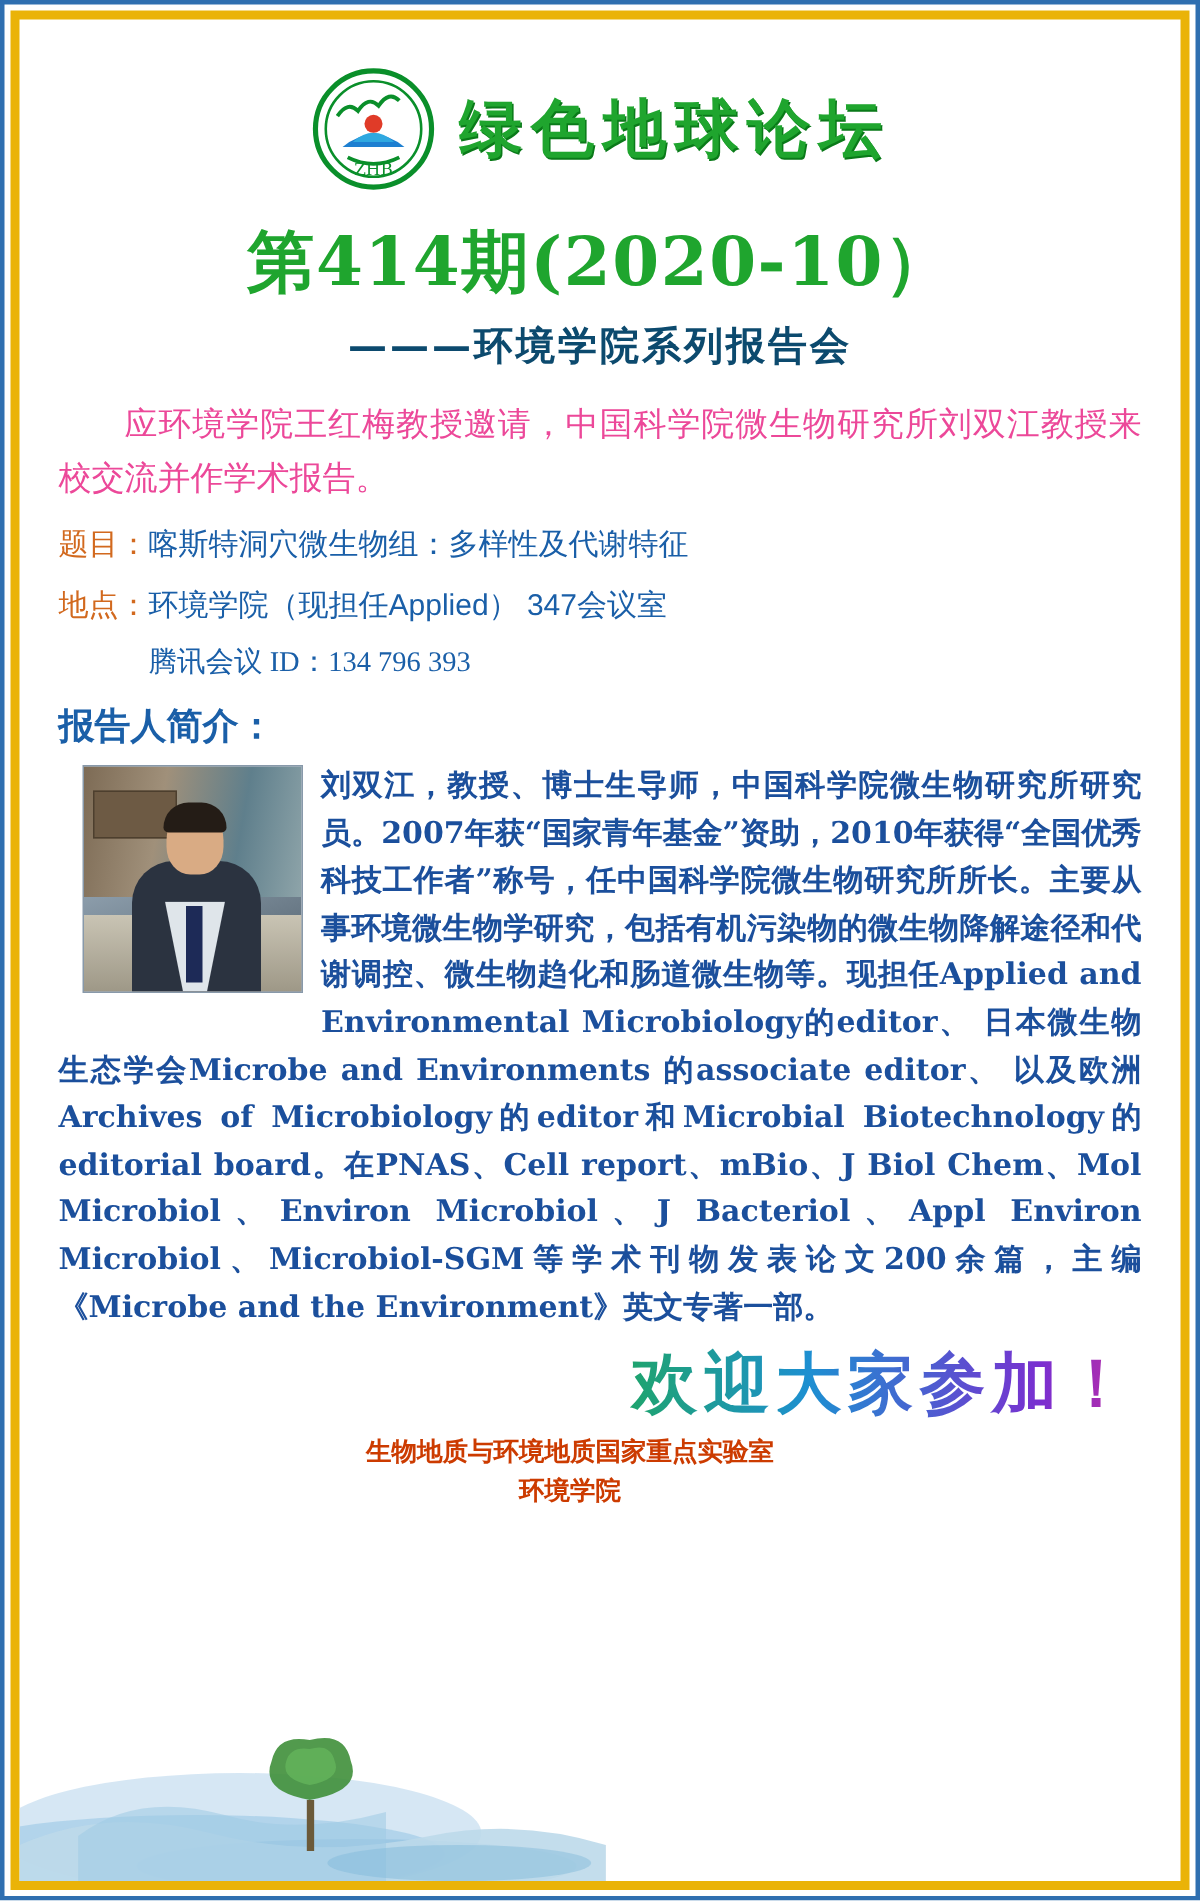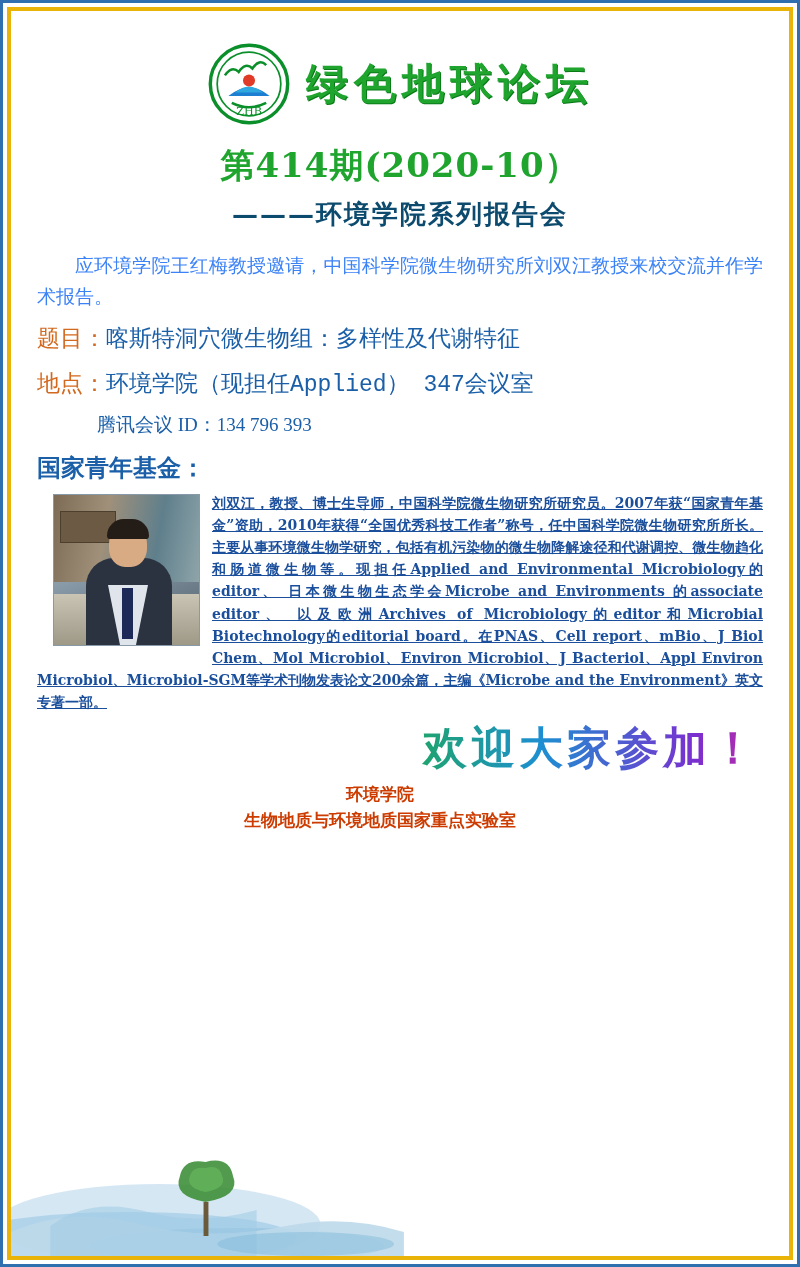--- a/index.html
+++ b/index.html
@@ -19,21 +19,21 @@
     width: 800px;
     height: 1267px;
     box-sizing: border-box;
     border: 3px solid #2f6fb0;
     background: #ffffff;
     overflow: hidden;
   }
   .inner {
     position: absolute;
     inset: 4px;
-    border: 4px solid #eab308;
+    border: 6px solid #eab308;
     background: #ffffff;
     overflow: hidden;
   }
 
   
   .header {
     display: flex;
     align-items: center;
     justify-content: center;
     padding-top: 30px;
@@ -51,21 +51,21 @@
     font-weight: bold;
     color: #1fa52e;
     letter-spacing: 6px;
     text-shadow: 1px 1px 0 #0a7a19;
     line-height: 1;
     white-space: nowrap;
   }
   .subtitle {
     text-align: center;
     font-family: "DejaVu Serif", serif;
-    font-size: 34px;
+    font-size: 45px;
     font-weight: bold;
     color: #1fa52e;
     margin-top: 16px;
     letter-spacing: 1px;
   }
   .subtitle2 {
     text-align: center;
     font-family: "DejaVu Serif", serif;
     font-size: 26px;
     font-weight: bold;
@@ -74,31 +74,31 @@
     letter-spacing: 2px;
   }
 
   
   .content {
     padding: 0 26px;
     margin-top: 18px;
   }
   .para {
     font-family: "DejaVu Sans", sans-serif;
-    font-size: 19px;
-    color: #3b82f6;
+    font-size: 22px;
+    color: #ec4899;
     line-height: 1.62;
     text-align: justify;
     margin: 0 0 10px 0;
   }
   .para.indent { text-indent: 2em; }
 
   .field {
-    font-family: Liberation Mono, monospace;
-    font-size: 23px;
+    font-family: Liberation Sans, sans-serif;
+    font-size: 20px;
     line-height: 1.62;
     color: #1a5fa8;
     margin: 0 0 8px 0;
     text-align: justify;
   }
   .label-orange {
     color: #d2691e;
     font-weight: normal;
   }
   .indent-line {
@@ -159,27 +159,26 @@
   .photo .head {
     position:absolute; left:55px; top:28px; width:38px; height:44px;
     background:#d9ab84; border-radius: 48% 48% 42% 42%;
   }
   .photo .hair {
     position:absolute; left:53px; top:24px; width:42px; height:20px;
     background:#241c16; border-radius: 20px 20px 4px 4px;
   }
   .bio-text {
     font-family: "DejaVu Serif", serif;
-    font-size: 14px;
+    font-size: 20px;
     font-weight: bold;
     color: #1b4f9c;
     line-height: 1.58;
     text-align: justify;
     margin: 0;
-    text-decoration: underline;
   }
 
   
   .welcome {
     text-align: right;
     padding-right: 30px;
     margin-top: 6px;
     font-family: "DejaVu Serif", serif;
     font-size: 44px;
     font-weight: bold;
@@ -248,42 +247,42 @@
 
 
       <p class="field">
         <span class="label-orange">地点：</span><span>环境学院（现担任Applied） 347会议室</span>
       </p>
 
       <p class="indent-line">
         <span>腾讯会议 ID：</span><span>134 796 393</span>
       </p>
 
-      <div class="section-title">国家青年基金：</div>
+      <div class="section-title">报告人简介：</div>
     </div>
 
     <div class="bio-wrap">
       <div class="photo">
         <div class="wall"></div>
         <div class="shelf"></div>
         <div class="desk"></div>
         <div class="body"></div>
         <div class="shirt"></div>
         <div class="tie"></div>
         <div class="head"></div>
         <div class="hair"></div>
       </div>
       <p class="bio-text">刘双江，教授、博士生导师，中国科学院微生物研究所研究员。2007年获“国家青年基金”资助，2010年获得“全国优秀科技工作者”称号，任中国科学院微生物研究所所长。主要从事环境微生物学研究，包括有机污染物的微生物降解途径和代谢调控、微生物趋化和肠道微生物等。现担任Applied and Environmental Microbiology的editor、 日本微生物生态学会Microbe and Environments 的associate editor、 以及欧洲Archives of Microbiology的editor和Microbial Biotechnology的editorial board。在PNAS、Cell report、mBio、J Biol Chem、Mol Microbiol、Environ Microbiol、J Bacteriol、Appl Environ Microbiol、Microbiol-SGM等学术刊物发表论文200余篇，主编《Microbe and the Environment》英文专著一部。</p>
     </div>
 
     <div class="welcome">欢迎大家参加！</div>
 
     <div class="signature">
+      <div>生物地质与环境地质国家重点实验室</div>
       <div>环境学院</div>
-      <div>生物地质与环境地质国家重点实验室</div>
     </div>
 
     <svg class="footer-art" viewBox="0 0 792 150" preserveAspectRatio="none">
       <ellipse cx="150" cy="118" rx="165" ry="40" fill="#cfe3f2" opacity="0.85"></ellipse>
       <ellipse cx="120" cy="132" rx="170" ry="26" fill="#a9cfe8" opacity="0.8"></ellipse>
       <ellipse cx="230" cy="140" rx="150" ry="18" fill="#8fc0df" opacity="0.6"></ellipse>
       <path d="M0 126 q60 -26 130 -8 q70 18 150 2 q60 -12 120 6 l0 24 L0 150 Z" fill="#bcd9ea" opacity="0.9"></path>
       <path d="M40 120 q40 -30 100 -14 q50 14 110 -2 l0 46 L40 150 Z" fill="#9ecbe4" opacity="0.55"></path>
       <g>
         <rect x="196" y="96" width="5" height="34" fill="#6b5a3a"></rect>

